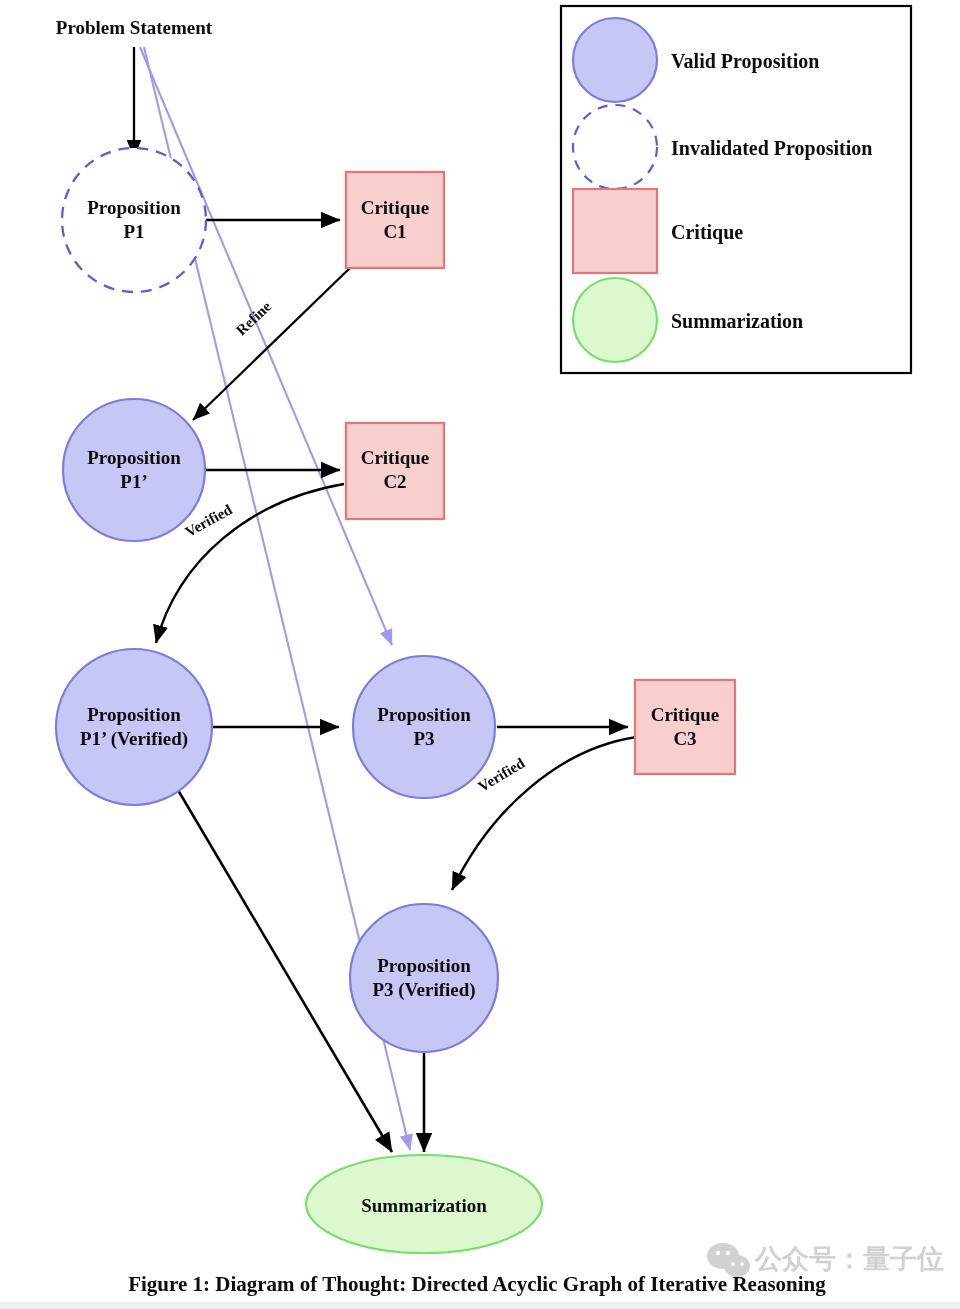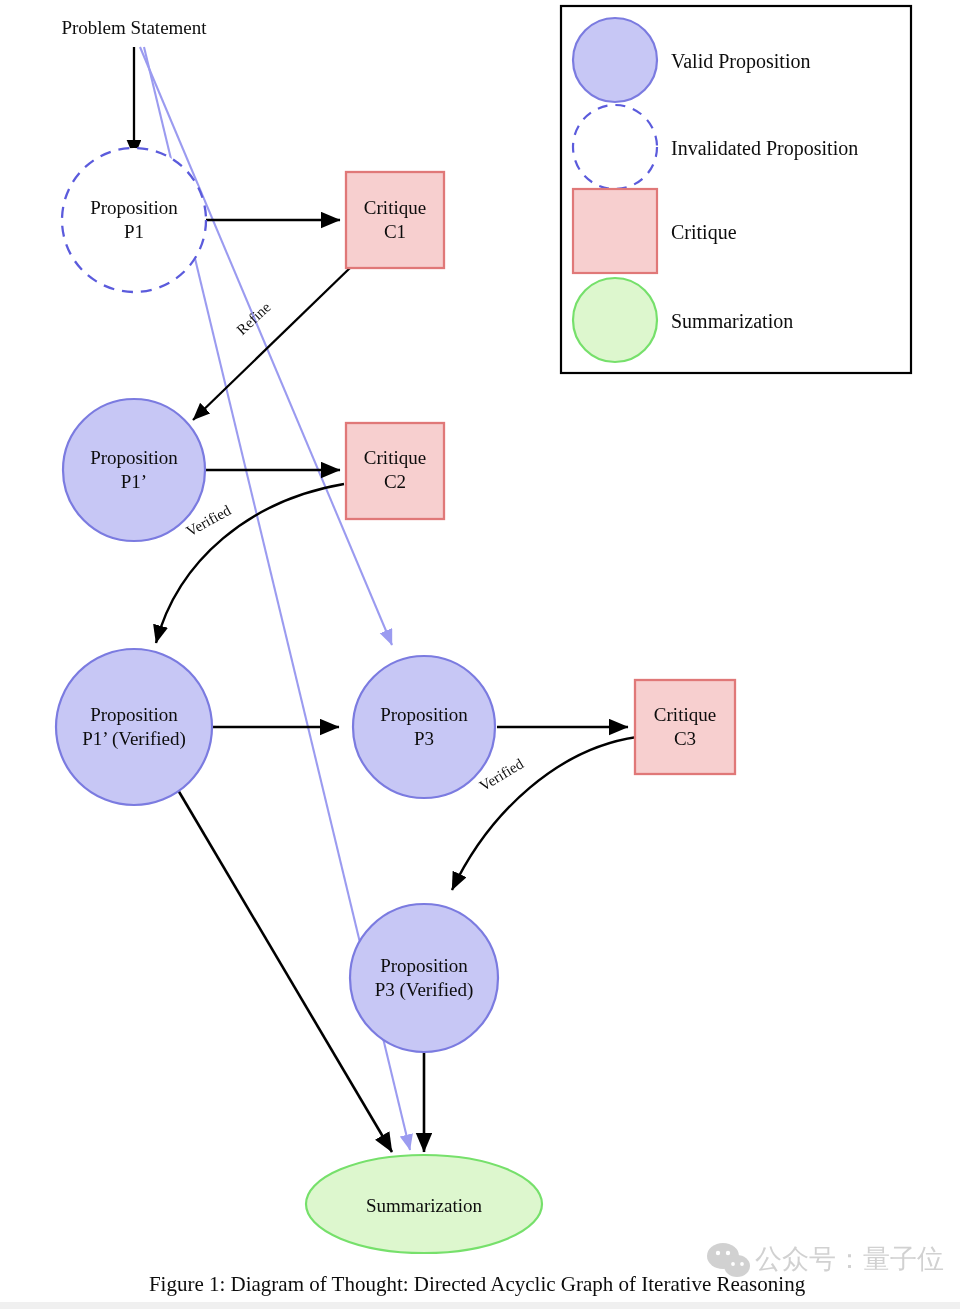--- a/index.html
+++ b/index.html
@@ -12,20 +12,21 @@
     height: 1309px;
     font-family: "Liberation Serif", "DejaVu Serif", serif;
     position: relative;
     overflow: hidden;
   }
   #figure-root {
     position: absolute;
     left: 0; top: 0;
     width: 960px;
     height: 1309px;
+    font-weight: bold;
   }
   svg#diagram-svg {
     position: absolute;
     left: 0; top: 0;
     width: 960px;
     height: 1309px;
     display: block;
   }
   .node-label, .legend-label, .edge-label, .caption-text, .ps-label {
     font-family: "Liberation Serif", "DejaVu Serif", serif;

